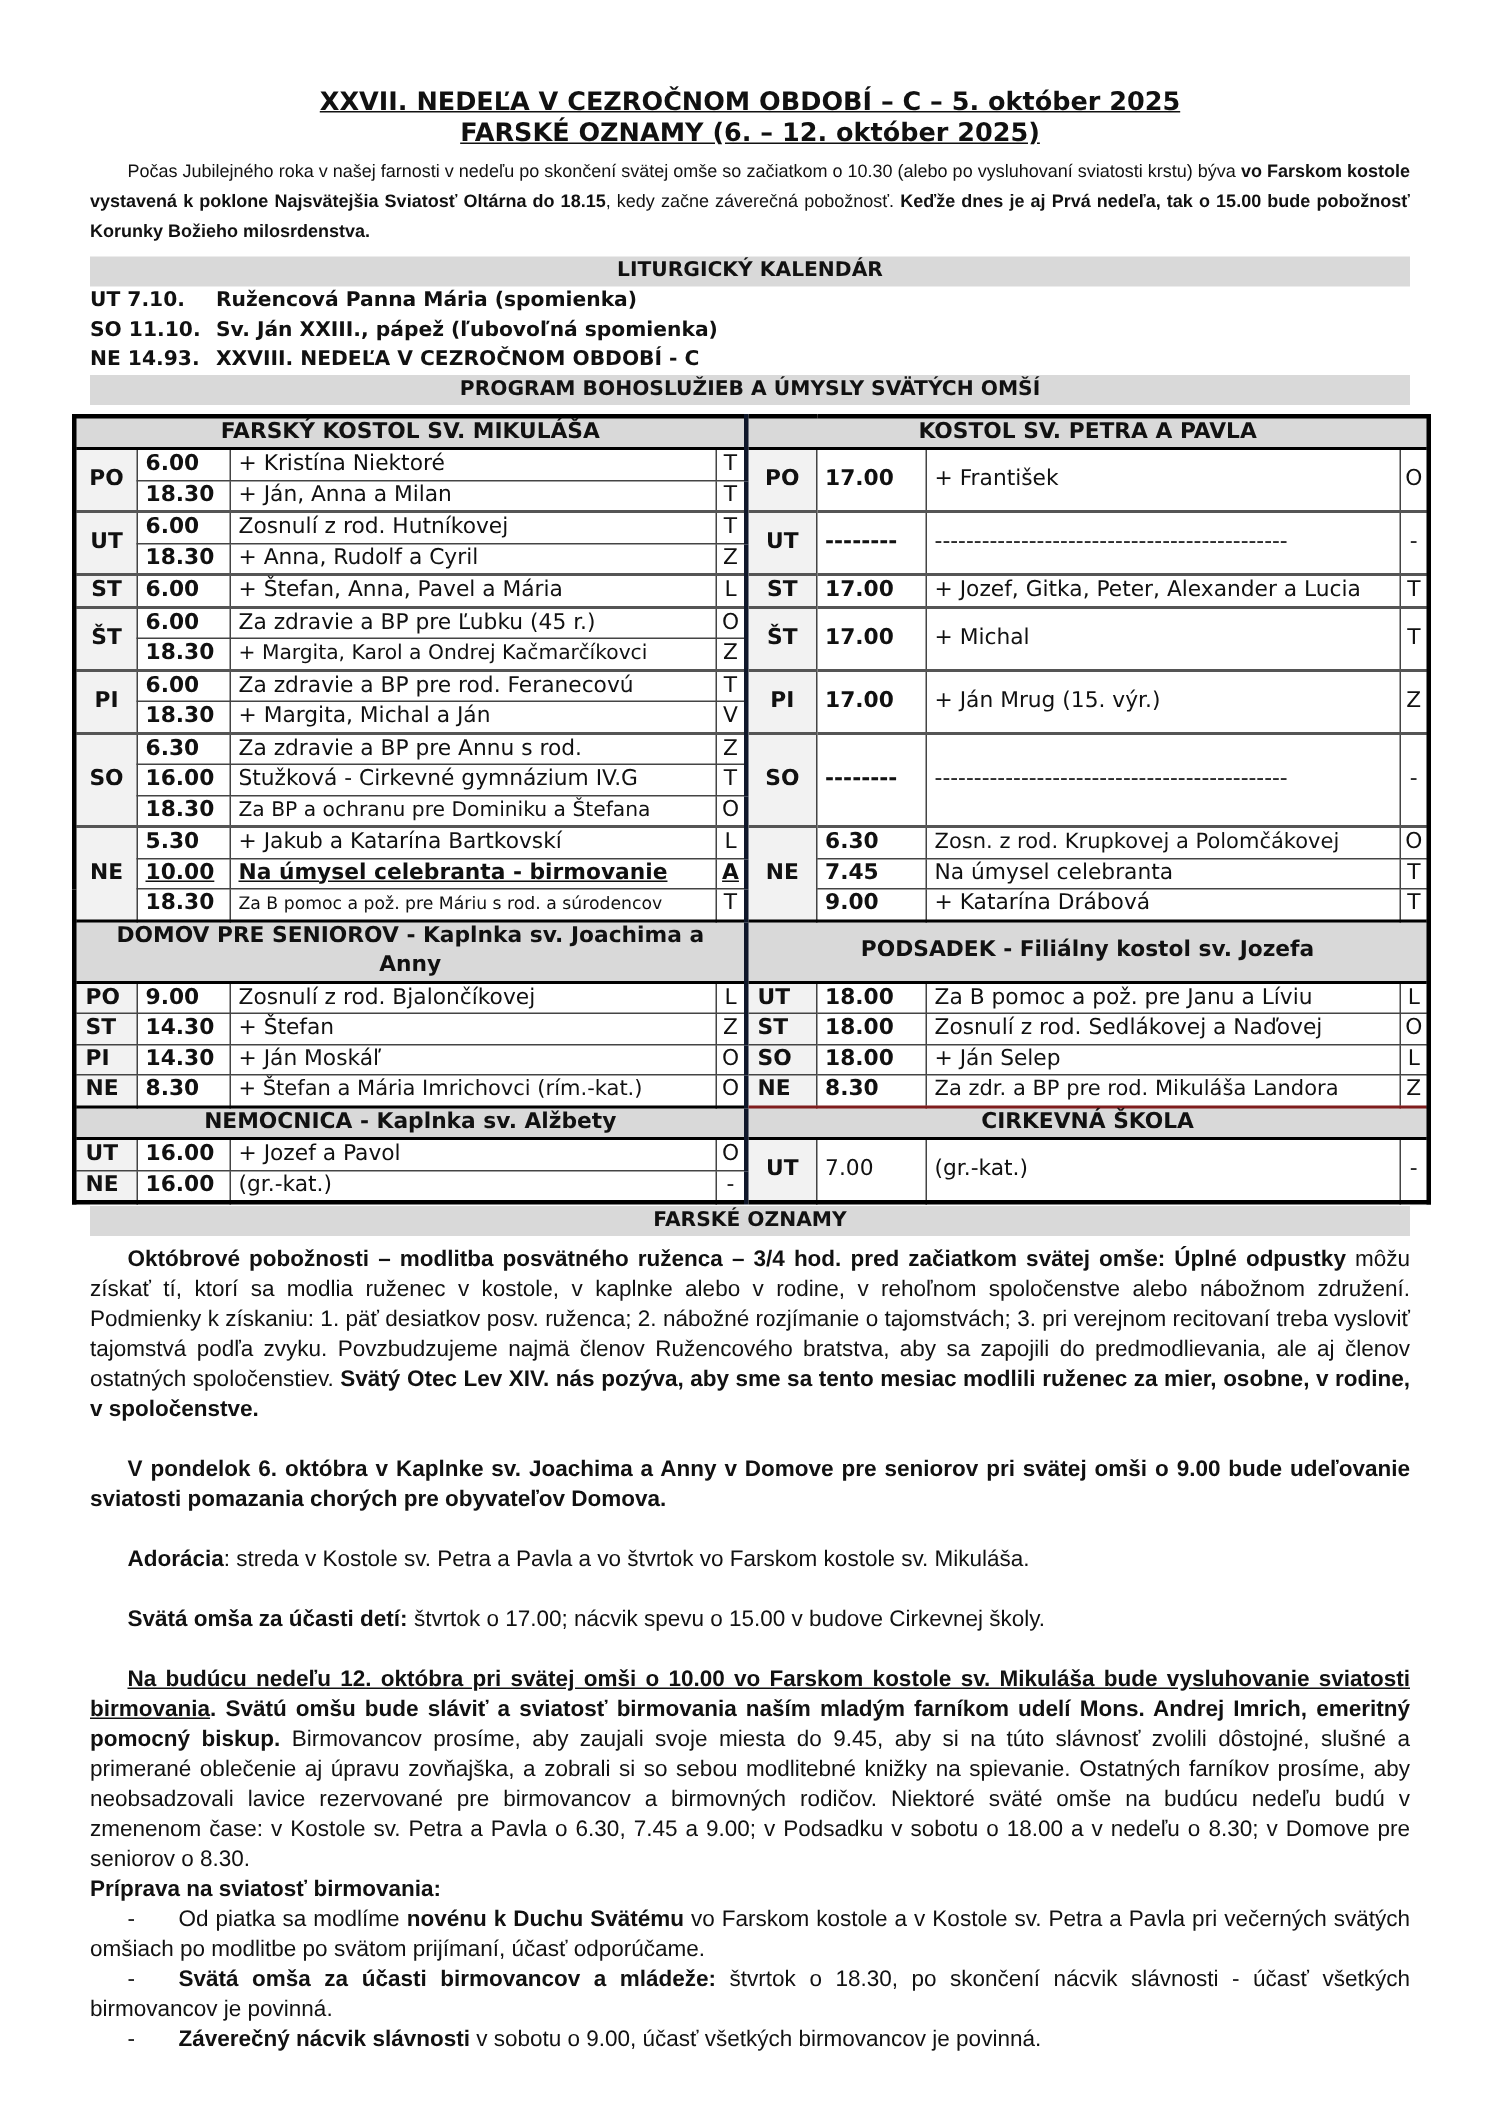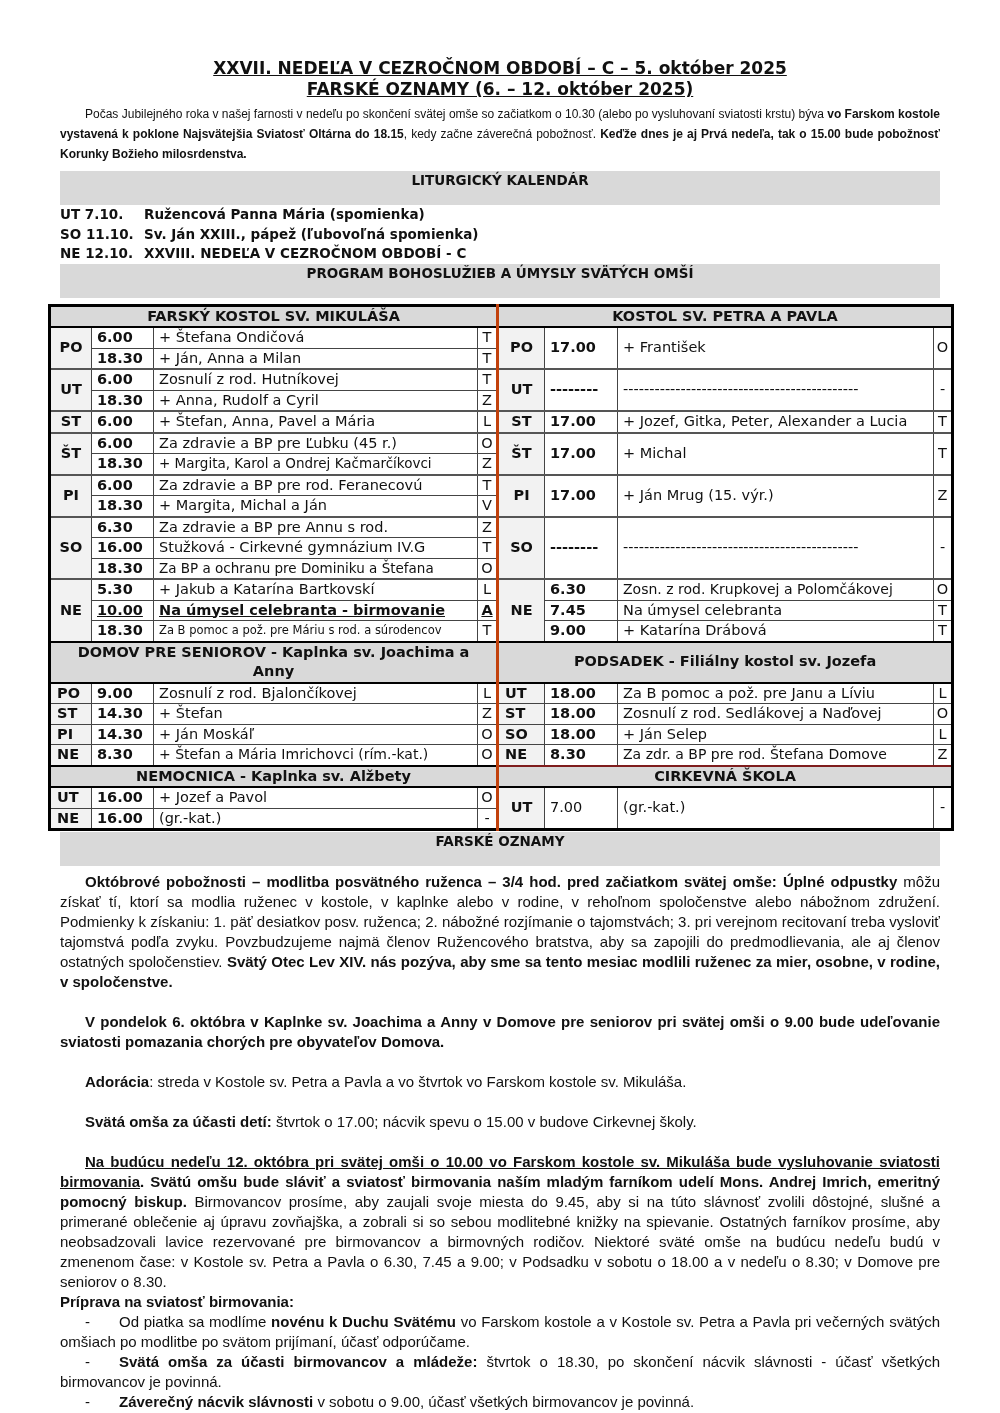--- a/index.html
+++ b/index.html
@@ -5,34 +5,34 @@
   html, body { margin: 0; padding: 0; background: #ffffff; }
   body { width: 1000px; height: 1413px; position: relative; overflow: hidden;
          font-family: "DejaVu Sans", sans-serif; color: #111; }
   .page { position: absolute; left: 60px; top: 58px; width: 880px; }
   .title { text-align: center; font-weight: bold; font-size: 17px; line-height: 21px;
            text-decoration: underline; font-family: "DejaVu Sans", sans-serif; }
   .para { font-family: "Liberation Sans", sans-serif; font-size: 12px; line-height: 20px;
           text-align: justify; text-indent: 25px; margin: 0; }
   .para b { font-weight: bold; }
   .graybar { background: #d9d9d9; text-align: center; font-size: 13.5px; font-weight: bold;
-             line-height: 19px; height: 34px; margin-left: 0; }
+             line-height: 19px; height: 20px; margin-left: 0; }
   .cal { font-size: 13.5px; font-weight: bold; line-height: 19.5px; }
   .cal .d { display: inline-block; width: 84px; }
   table.sched { border-collapse: collapse; width: 903px; margin-left: -12px;
                 border: 3px solid #000; font-size: 14.5px; table-layout: fixed; }
   table.sched td { border: 1px solid #444; padding: 0 5px; vertical-align: middle;
                    line-height: 19.5px; }
   table.sched td.hdr { background: #d9d9d9; text-align: center; font-weight: bold;
                        border-bottom: 2px solid #000; }
   table.sched td.day { background: #f2f2f2; font-weight: bold; text-align: center; padding: 0; }
   table.sched td.dayl { background: #f2f2f2; font-weight: bold; text-align: left; padding-left: 6px; }
   table.sched td.time { font-weight: bold; }
   table.sched td.code { text-align: center; padding: 0; }
-  table.sched td.mid { border-right: 3px solid #c2410c; }
+  table.sched td.mid { border-right: 3px solid #0f172a; }
   table.sched tr.grp td { border-top: 2px solid #555; }
   .sm { font-size: 11.5px; }
   .u { text-decoration: underline; font-weight: bold; }
   .ann { font-family: "Liberation Sans", sans-serif; font-size: 15px; line-height: 20px;
          text-align: justify; margin: 0; }
   .ind { text-indent: 25px; }
   .bullet { text-indent: 25px; }
   .bullet .dash { display: inline-block; width: 34px; text-indent: 0; }
   .gap { height: 20px; }
 </style>
@@ -43,21 +43,21 @@
 
   <div class="title">XXVII. NEDEĽA V CEZROČNOM OBDOBÍ – C – 5. október 2025</div>
   <div class="title" style="margin-bottom:4px;">FARSKÉ OZNAMY (6. – 12. október 2025)</div>
 
   <p class="para"><span>Počas Jubilejného roka v našej farnosti v nedeľu  po skončení svätej omše so začiatkom o 10.30 (alebo po vysluhovaní sviatosti krstu) býva </span><b>vo Farskom kostole vystavená k poklone Najsvätejšia Sviatosť Oltárna do 18.15</b><span>, kedy začne záverečná pobožnosť. </span><b>Keďže dnes je aj Prvá nedeľa, tak o 15.00 bude pobožnosť Korunky Božieho milosrdenstva.</b></p>
 
   <div class="graybar" style="margin-top:7px;">LITURGICKÝ KALENDÁR</div>
   <div class="cal">
     <div><span class="d">UT 7.10.</span><span>Ružencová Panna Mária (spomienka)</span></div>
     <div><span class="d">SO 11.10.</span><span>Sv. Ján XXIII., pápež (ľubovoľná spomienka)</span></div>
-    <div><span class="d">NE 12.10.</span><span>XXVIII. NEDEĽA V CEZROČNOM OBDOBÍ - C</span></div>
+    <div><span class="d">NE 14.93.</span><span>XXVIII. NEDEĽA V CEZROČNOM OBDOBÍ - C</span></div>
   </div>
   <div class="graybar" style="margin-bottom:6px;">PROGRAM BOHOSLUŽIEB A ÚMYSLY SVÄTÝCH OMŠÍ</div>
 
   <table class="sched">
     <colgroup>
       <col style="width:42px">
         <col style="width:62px">
         <col style="width:324px">
         <col style="width:20px">
       <col style="width:47px">
@@ -67,21 +67,21 @@
     </colgroup>
     <tbody>
         <tr>
       <td class="hdr mid" colspan="4">FARSKÝ KOSTOL SV. MIKULÁŠA</td>
       <td class="hdr" colspan="4">KOSTOL SV. PETRA A PAVLA</td>
     </tr>
 
     <tr class="grp">
       <td class="day" rowspan="2">PO</td>
       <td class="time">6.00</td>
-      <td>+ Štefana Ondičová</td>
+      <td>+ Kristína Niektoré</td>
       <td class="code mid">T</td>
       <td class="day" rowspan="2">PO</td>
       <td class="time" rowspan="2">17.00</td>
       <td rowspan="2">+ František</td>
       <td class="code" rowspan="2">O</td>
     </tr>
     <tr>
       <td class="time">18.30</td>
       <td>+ Ján, Anna a Milan</td>
       <td class="code mid">T</td>
@@ -228,21 +228,21 @@
       <td>+ Ján Selep</td>
       <td class="code">L</td>
     </tr>
     <tr>
       <td class="dayl">NE</td>
       <td class="time">8.30</td>
       <td style="font-size:14px;">+ Štefan a Mária Imrichovci (rím.-kat.)</td>
       <td class="code mid">O</td>
       <td class="dayl">NE</td>
       <td class="time">8.30</td>
-      <td style="font-size:14px;">Za zdr. a BP pre rod. Štefana Domove</td>
+      <td style="font-size:14px;">Za zdr. a BP pre rod. Mikuláša Landora</td>
       <td class="code">Z</td>
     </tr>
 
     <tr>
       <td class="hdr mid" colspan="4" style="border-top:2px solid #000;">NEMOCNICA - Kaplnka sv. Alžbety</td>
       <td class="hdr" colspan="4" style="border-top:2px solid #7f1d1d;">CIRKEVNÁ ŠKOLA</td>
     </tr>
     <tr>
       <td class="dayl">UT</td>
       <td class="time">16.00</td>

